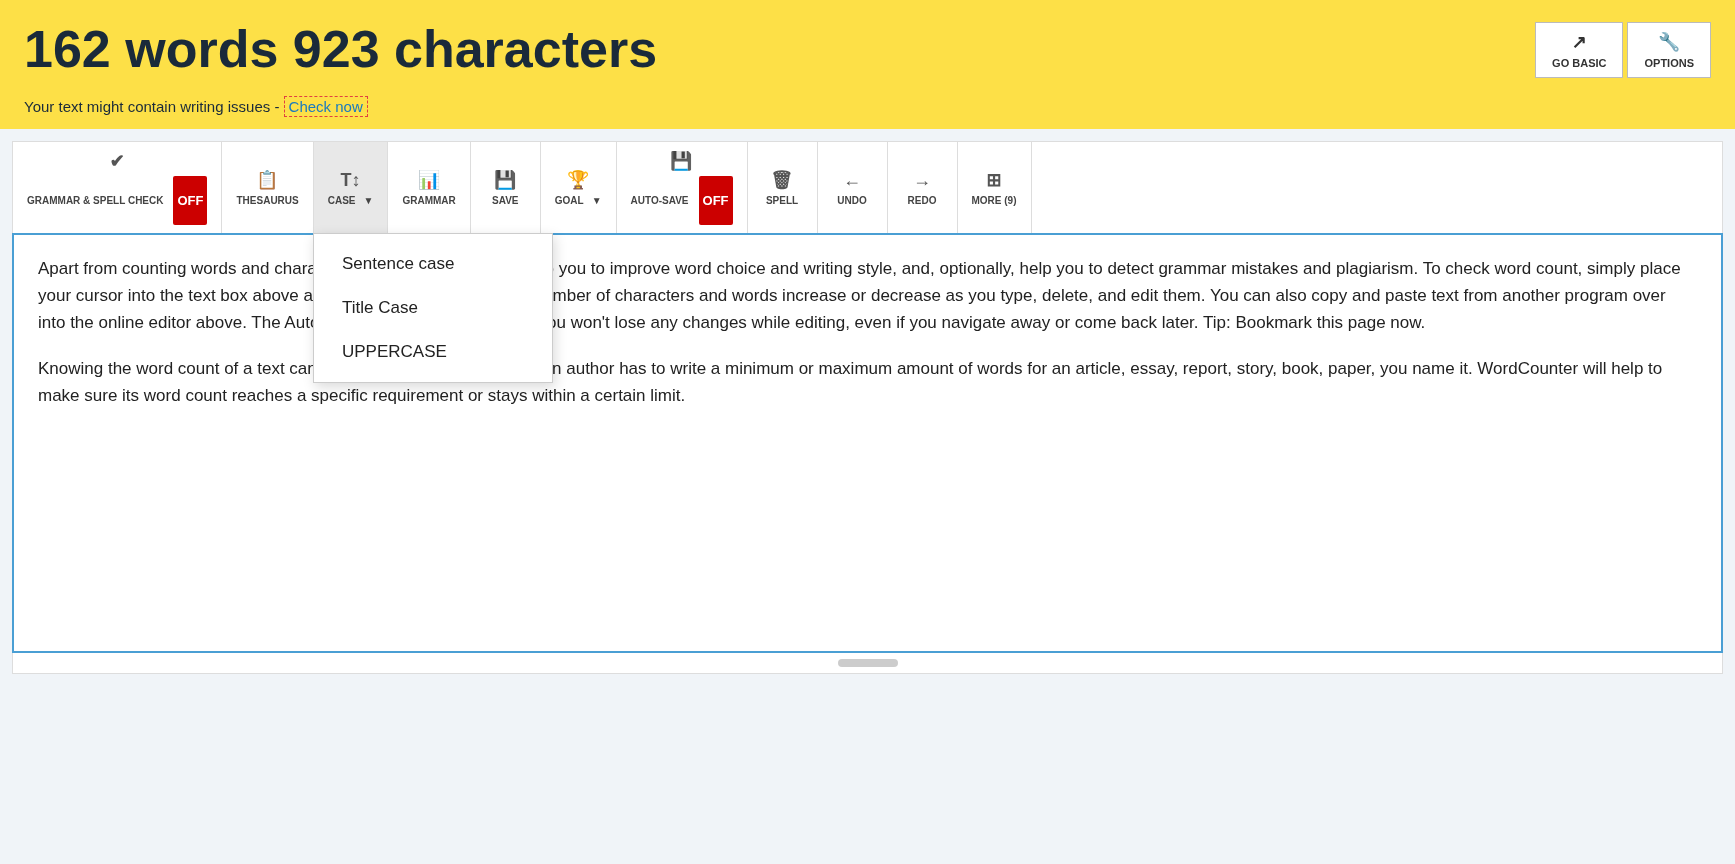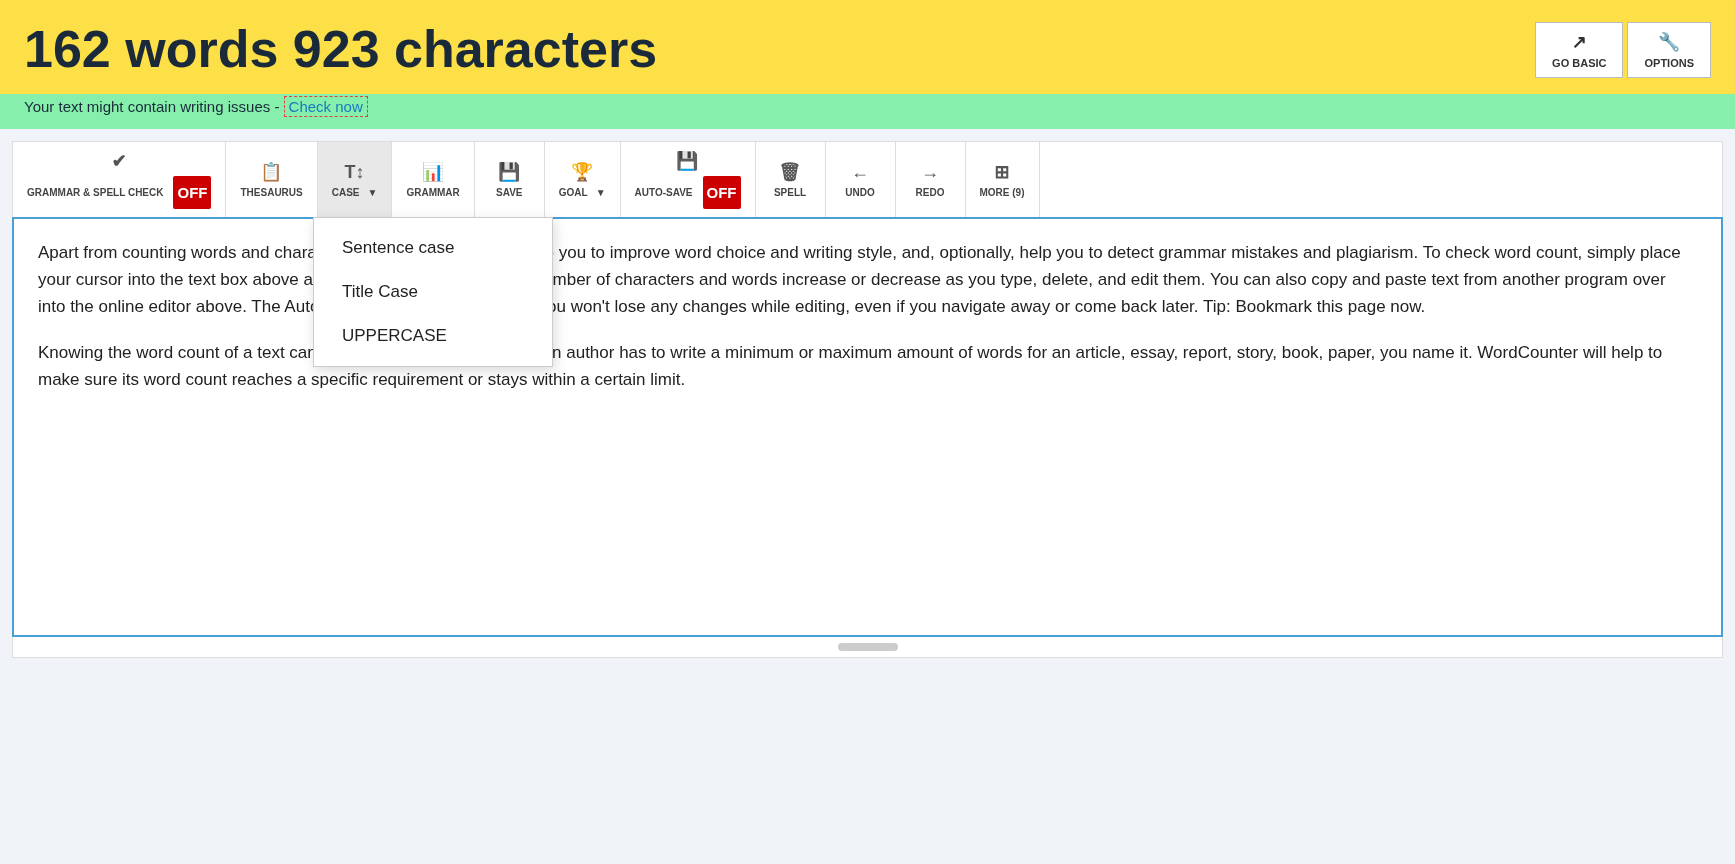--- a/index.html
+++ b/index.html
@@ -44,21 +44,21 @@
       color: #333;
       min-width: 80px;
       gap: 4px;
     }
 
     .header-btn .btn-icon {
       font-size: 18px;
     }
 
     .writing-issues-bar {
-      background: #86efac;
+      background: #fde047;
       padding: 4px 24px 14px 24px;
       font-size: 15px;
       color: #1a2a3a;
     }
 
     .writing-issues-bar a {
       color: #1a7abf;
       text-decoration: none;
       border: 1px dashed #e04040;
       padding: 1px 4px;
@@ -95,23 +95,23 @@
     .toolbar-btn.active { background: #e8e8e8; }
 
     .toolbar-btn .tb-icon {
       font-size: 18px;
       color: #555;
     }
 
     .badge-off {
       background: #cc0000;
       color: #fff;
-      font-size: 15px;
+      font-size: 13px;
       font-weight: bold;
-      padding: 8px 4px;
+      padding: 17px 4px;
       border-radius: 2px;
       margin-left: 2px;
     }
 
     .toolbar-label-row {
       display: flex;
       align-items: center;
       gap: 8px;
     }
 

